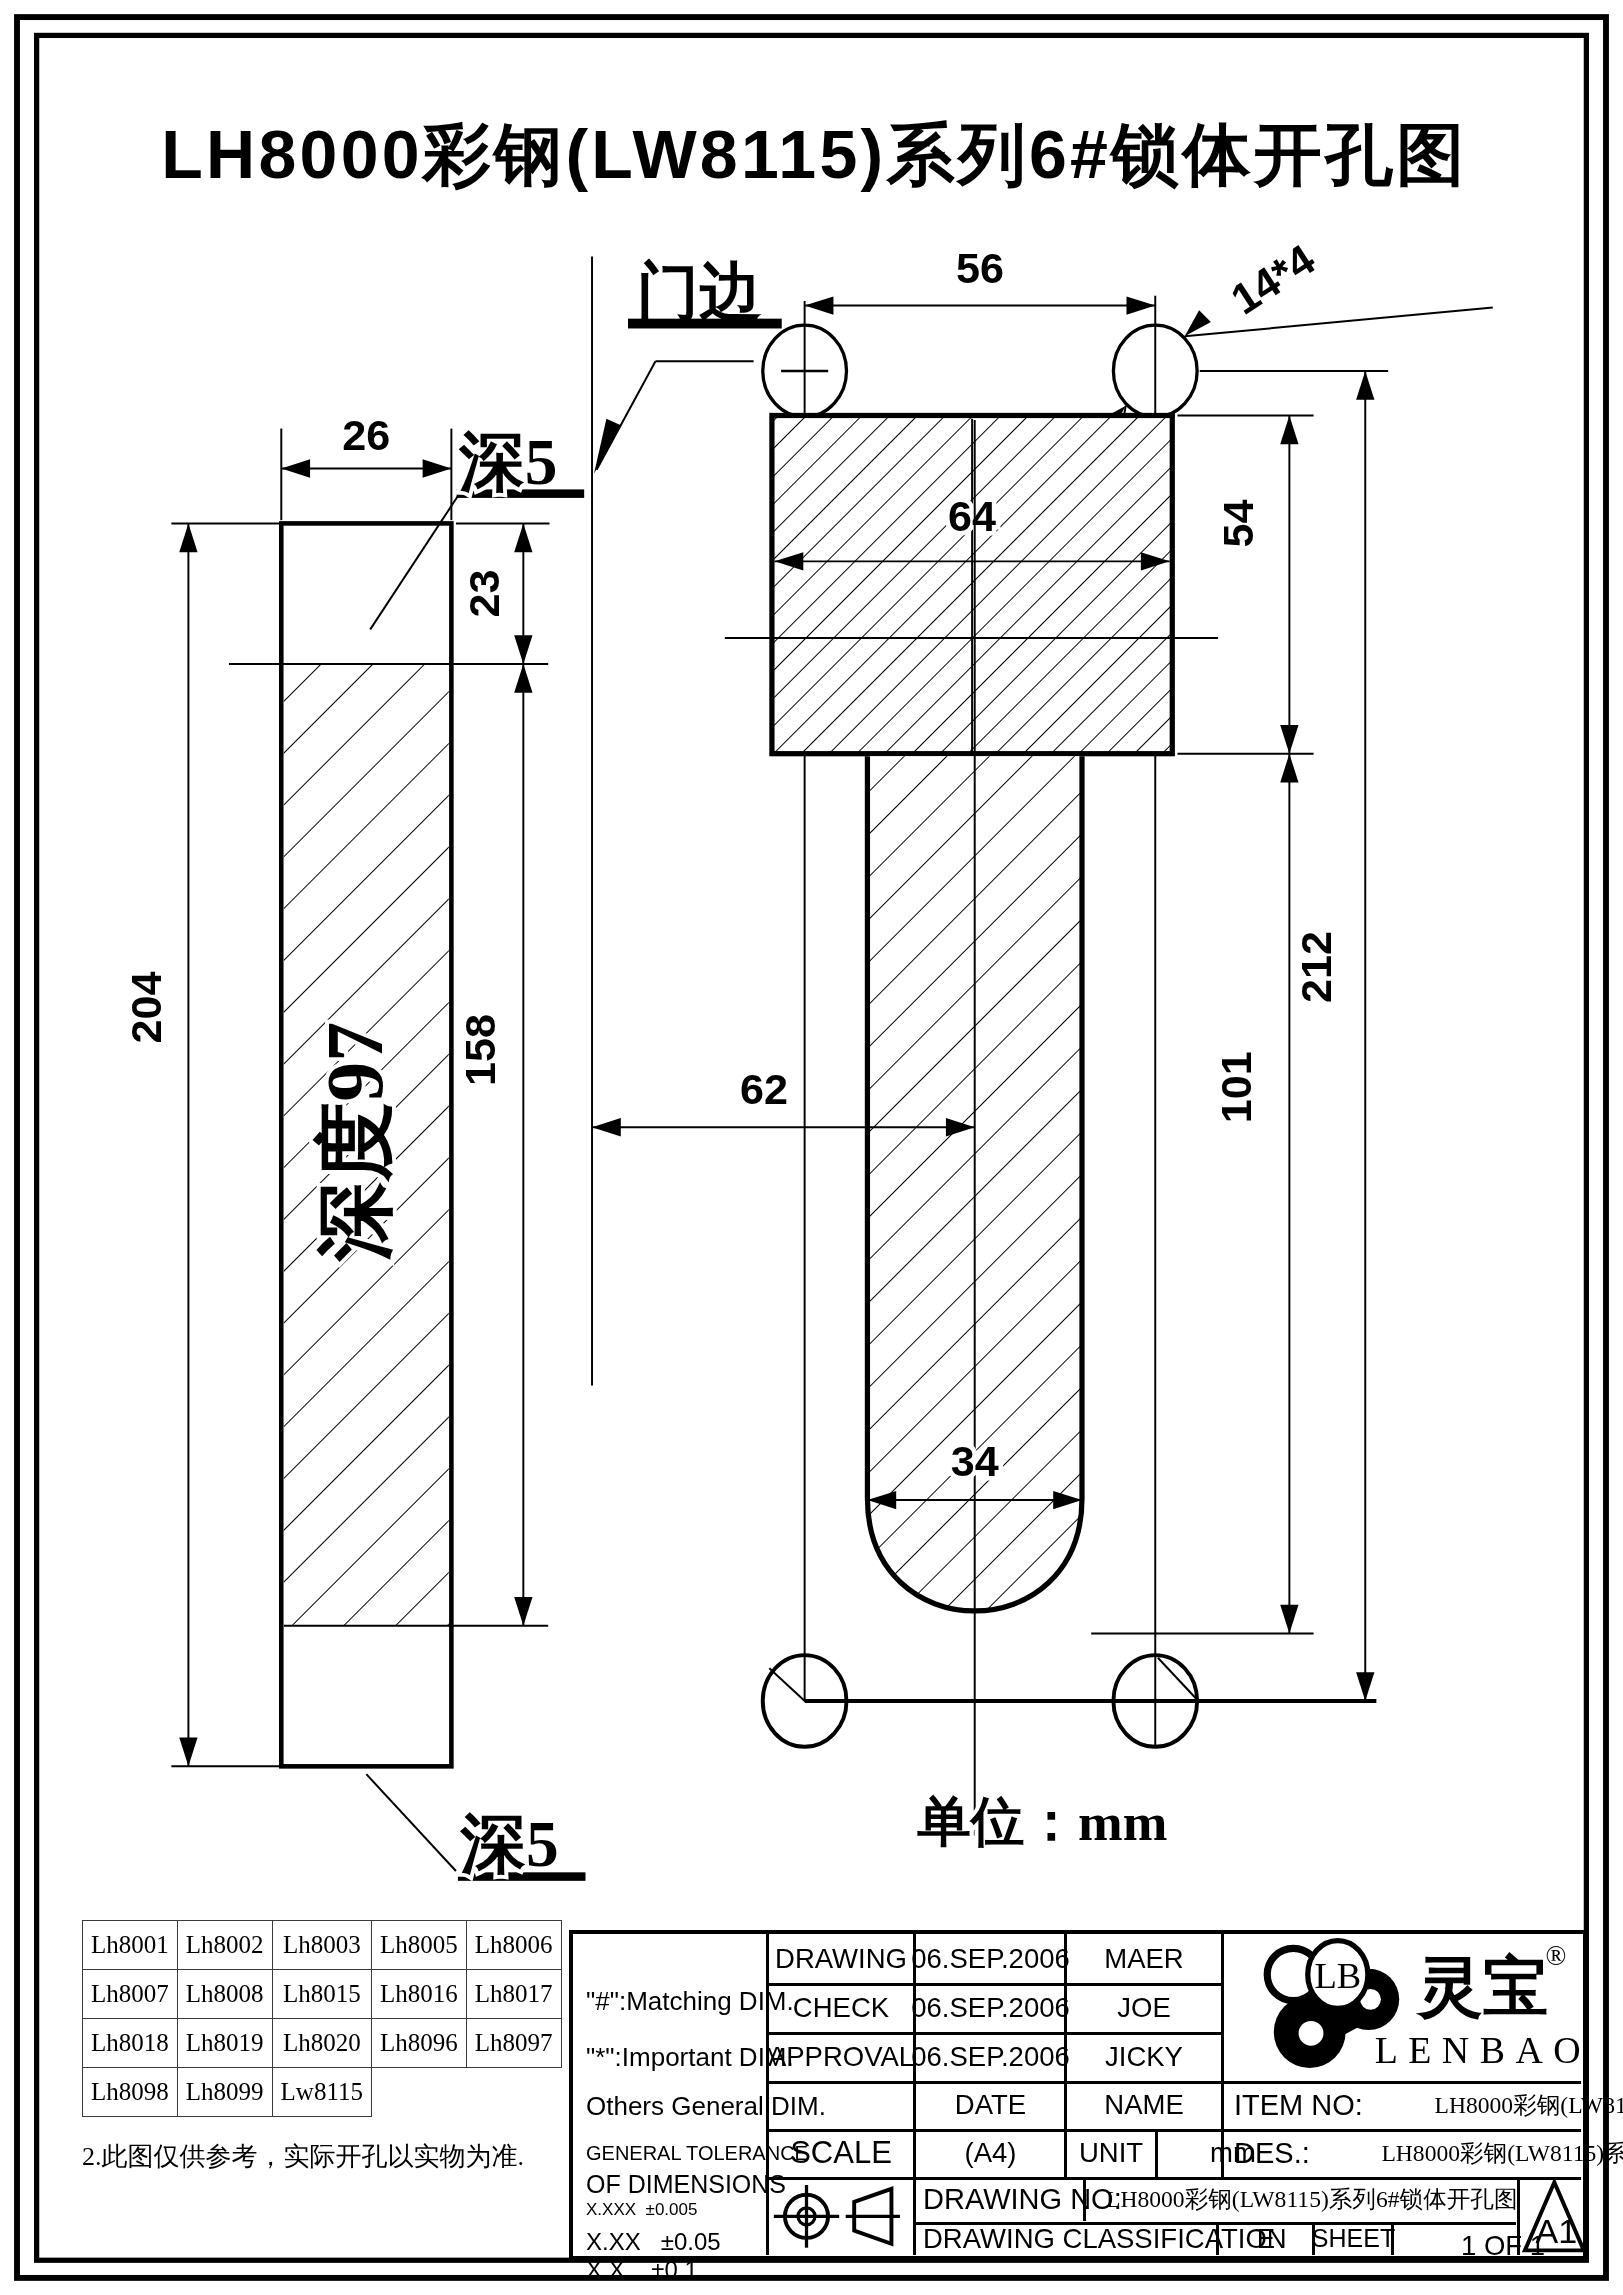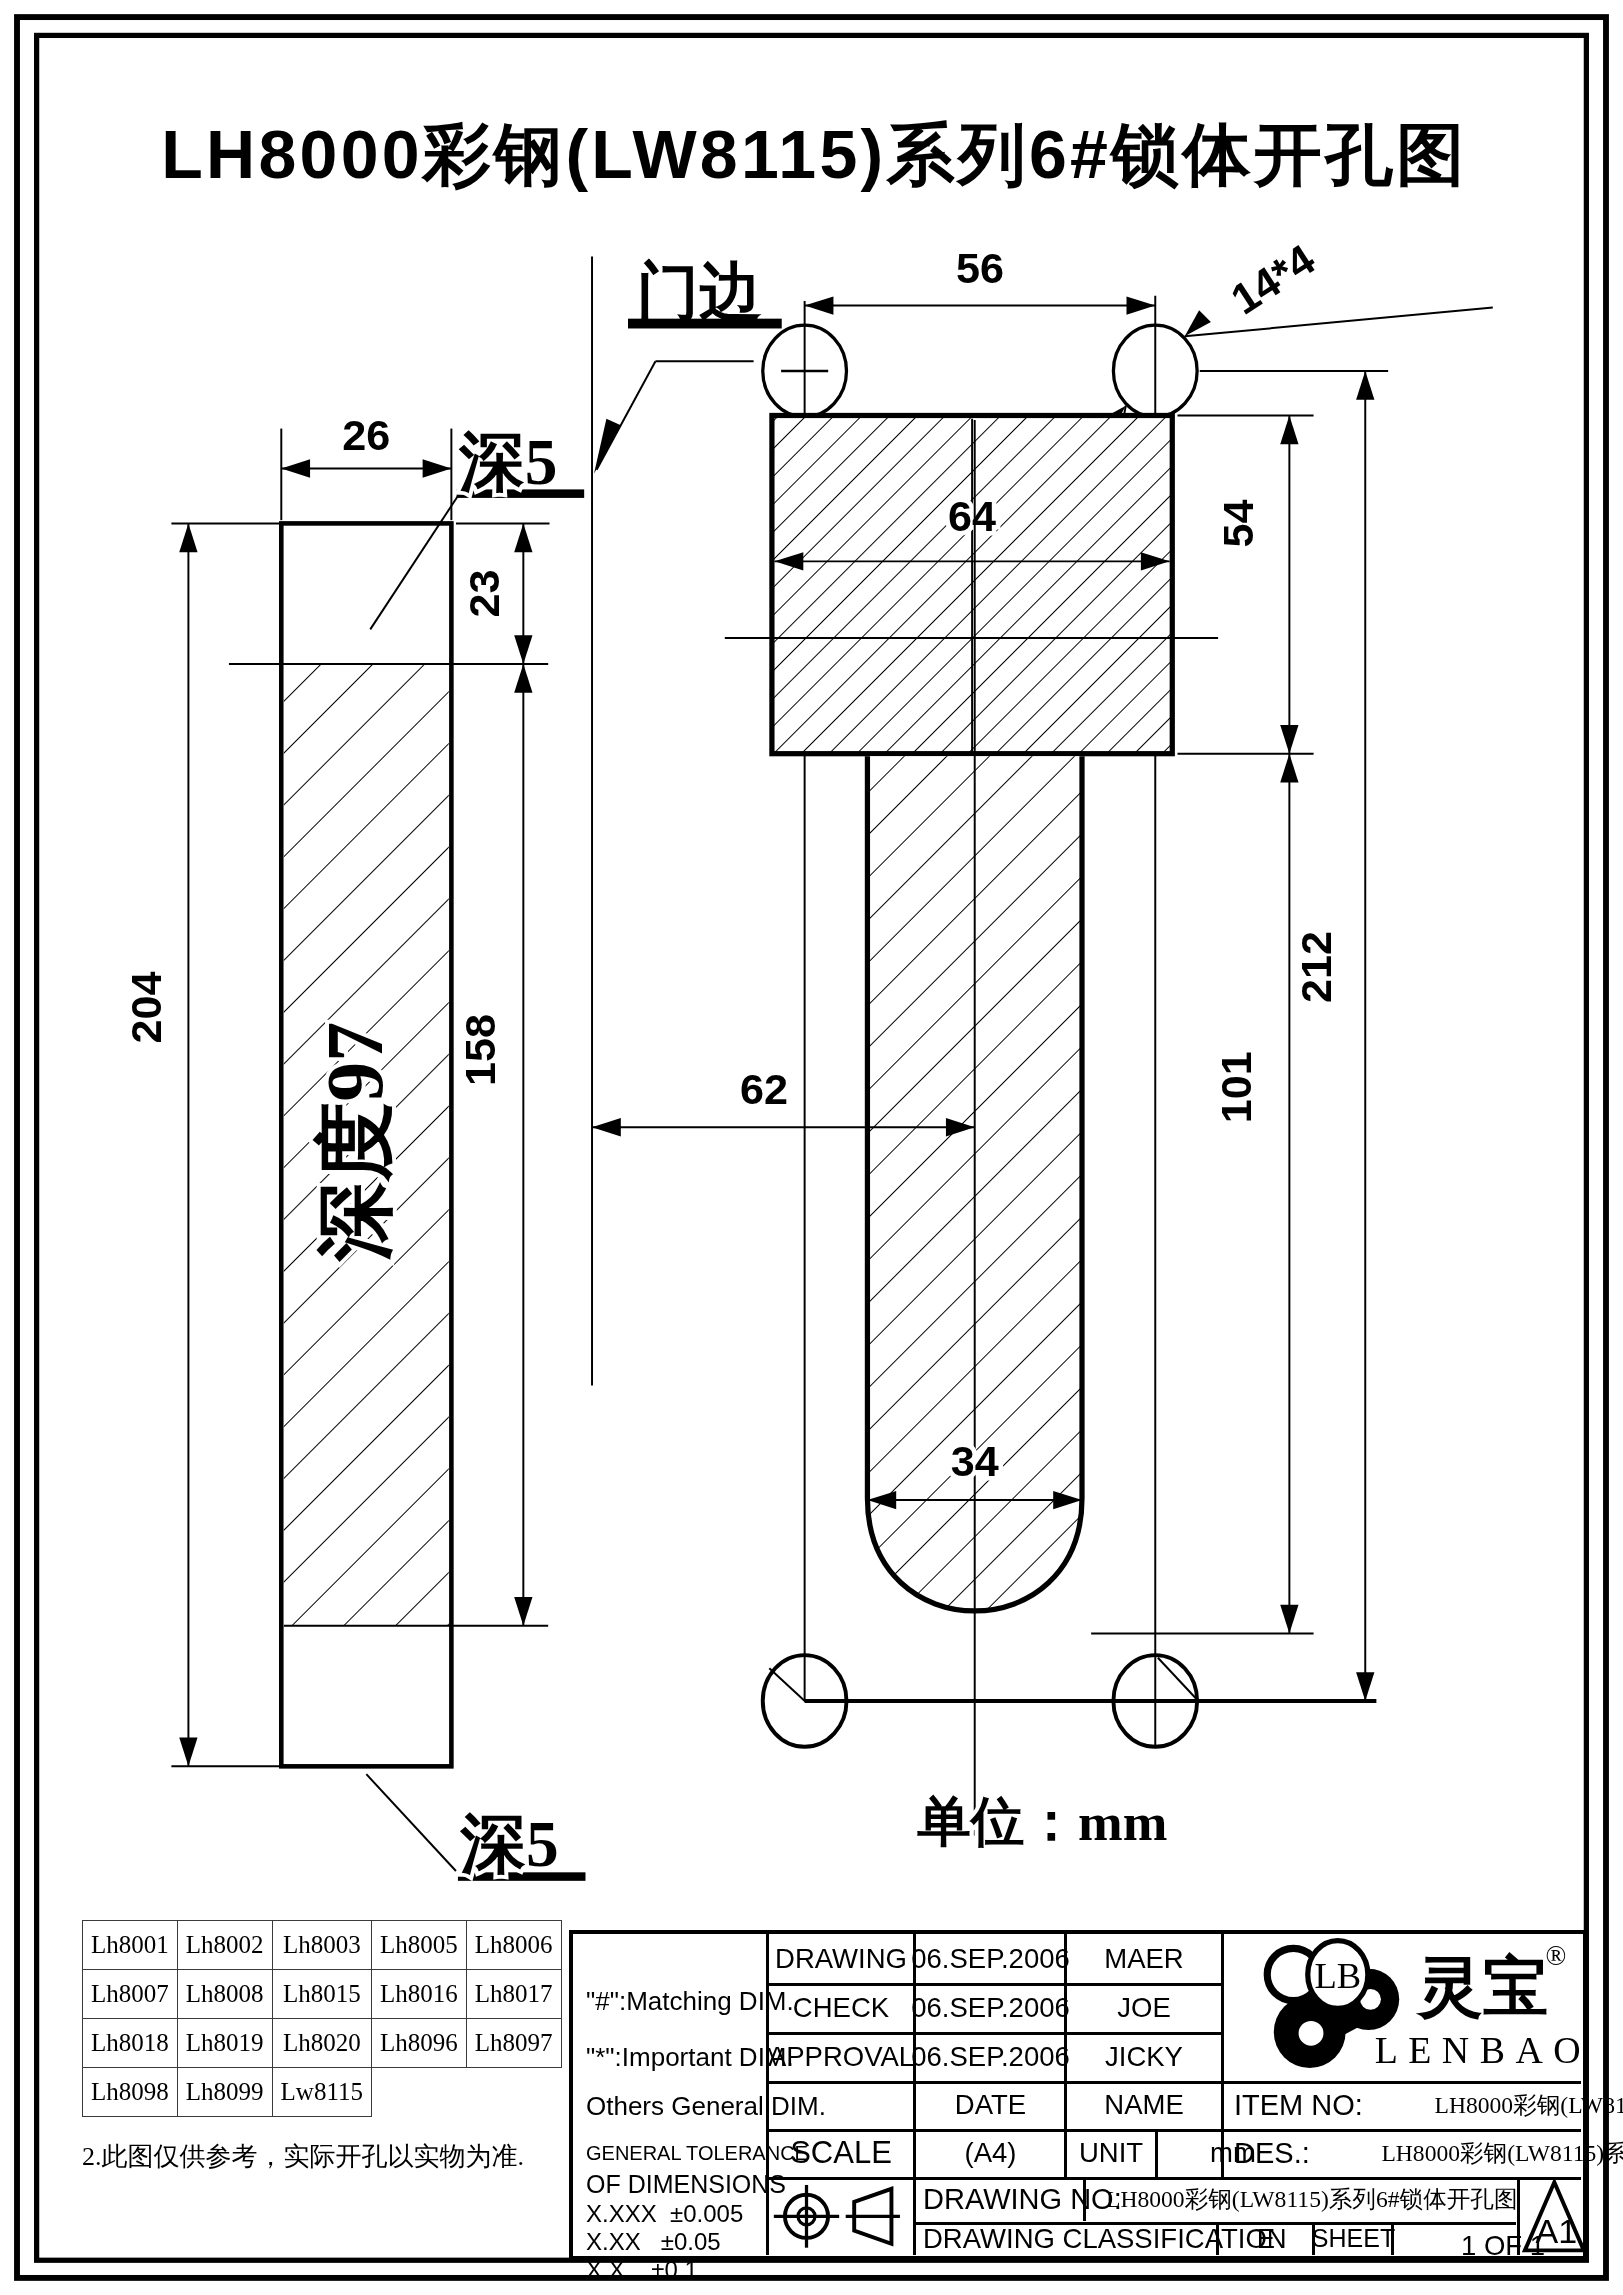--- a/index.html
+++ b/index.html
@@ -220,21 +220,21 @@
     <div class="tl" style="left:944px;top:243px;width:3.3px;height:78px;"></div>
     <div class="tl" style="left:643px;top:288px;width:3.3px;height:33px;"></div>
     <div class="tl" style="left:739px;top:288px;width:3.3px;height:33px;"></div>
     <div class="tl" style="left:818px;top:288px;width:3.3px;height:33px;"></div>
 
     <div class="leg" style="left:13px;top:52px;">"#":Matching  DIM.</div>
     <div class="leg" style="left:13px;top:108px;">"*":Important  DIM.</div>
     <div class="leg" style="left:13px;top:157px;">Others General  DIM.</div>
     <div class="leg" style="left:13px;top:208px;font-size:20px;">GENERAL TOLERANCE</div>
     <div class="leg" style="left:13px;top:236px;font-size:25px;">OF DIMENSIONS</div>
-    <div class="leg" style="left:13px;top:266px;font-size:24px;"><span>X.XXX</span>&nbsp;&nbsp;<span>±0.005</span></div>
+    <div class="leg" style="left:13px;top:266px;font-size:17px;"><span>X.XXX</span>&nbsp;&nbsp;<span>±0.005</span></div>
     <div class="leg" style="left:13px;top:294px;font-size:24px;"><span>X.XX</span>&nbsp;&nbsp;&nbsp;<span>±0.05</span></div>
     <div class="leg" style="left:13px;top:322px;font-size:24px;"><span>X.X</span>&nbsp;&nbsp;&nbsp;&nbsp;<span>±0.1</span></div>
 
     <div class="cell" style="left:196px;top:0;width:144px;height:49px;">DRAWING</div>
     <div class="cell" style="left:344px;top:0;width:147px;height:49px;">06.SEP.2006</div>
     <div class="cell" style="left:494px;top:0;width:154px;height:49px;">MAER</div>
     <div class="cell" style="left:196px;top:49px;width:144px;height:49px;">CHECK</div>
     <div class="cell" style="left:344px;top:49px;width:147px;height:49px;">06.SEP.2006</div>
     <div class="cell" style="left:494px;top:49px;width:154px;height:49px;">JOE</div>
     <div class="cell" style="left:196px;top:98px;width:144px;height:49px;">APPROVAL</div>

